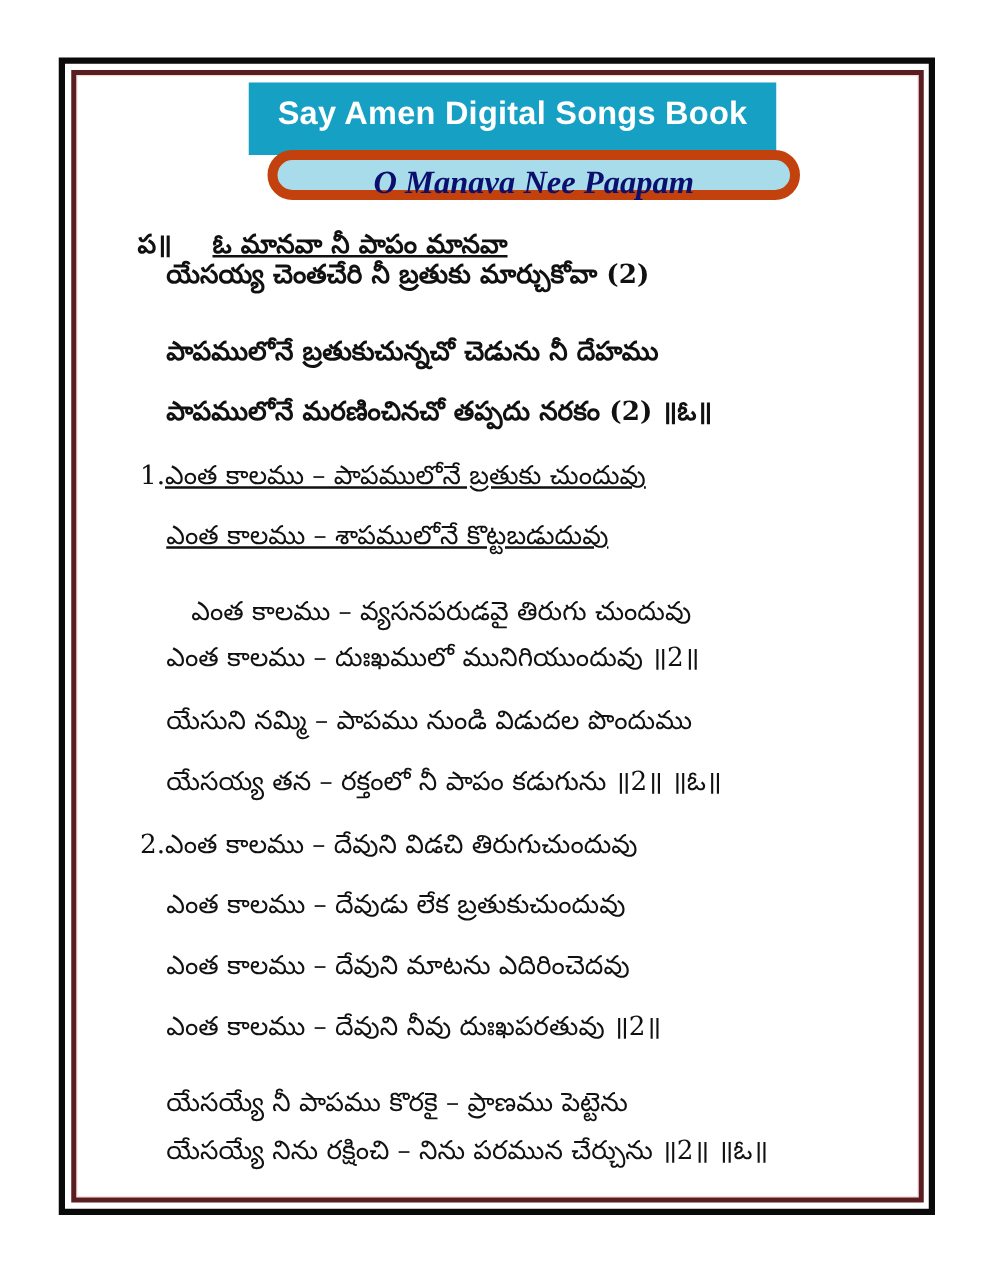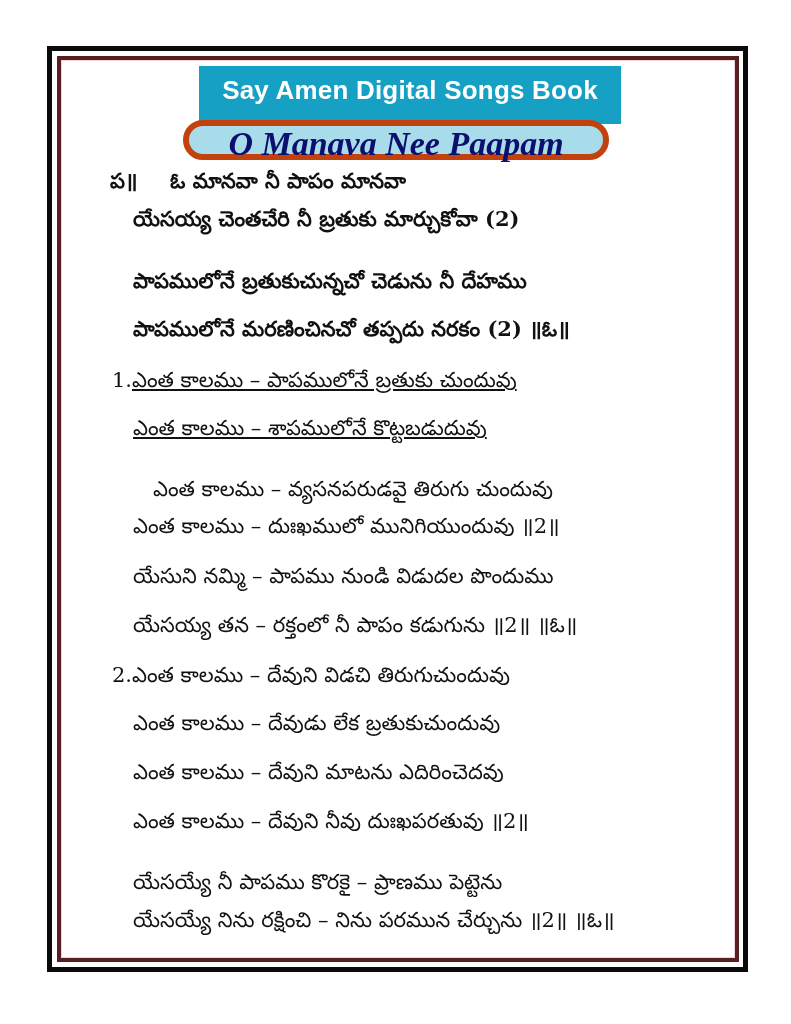--- a/index.html
+++ b/index.html
@@ -1,39 +1,39 @@
 <!DOCTYPE html>
 <html><head>
 <meta charset="utf-8">
 <style>
   html, body { margin:0; padding:0; background:#ffffff; }
   body { width:791px; height:1024px; position:relative; overflow:hidden; font-family:"DejaVu Serif", serif; }
   .outer-frame { position:absolute; left:47px; top:46px; width:701px; height:926px; box-sizing:border-box; border:5px solid #0a0a0a; }
   .inner-frame { position:absolute; left:57px; top:56px; width:682px; height:906px; box-sizing:border-box; border:4px solid #5a1e22; box-shadow: inset 0 0 0 1px #f3d6d8; }
   .banner { position:absolute; left:199px; top:66px; width:422px; height:58px; background:#16a0c4; color:#ffffff; font-family:"Liberation Sans", sans-serif; font-size:26px; font-weight:bold; line-height:49px; text-align:center; letter-spacing:0.2px; }
-  .title-pill { position:absolute; left:183px; top:120px; width:426px; height:40px; box-sizing:border-box; background:#a9dcea; border:6px solid #c2410c; border-radius:20px; text-align:center; line-height:36px; font-family:"Liberation Serif", serif; font-style:italic; font-weight:bold; font-size:34px; color:#0b0f6e; }
+  .title-pill { position:absolute; left:214px; top:120px; width:426px; height:40px; box-sizing:border-box; background:#a9dcea; border:8px solid #c2410c; border-radius:20px; text-align:center; line-height:36px; font-family:"Liberation Serif", serif; font-style:italic; font-weight:bold; font-size:26px; color:#0b0f6e; }
   .lyrics { position:absolute; left:0; top:0; width:100%; }
   .line { position:absolute; white-space:nowrap; color:#111; font-size:21px; line-height:30px; }
   .chorus { font-weight:bold; }
   .verse { font-weight:normal; }
   .label-pa { display:inline-block; width:60px; }
   .num { display:inline-block; width:20px; }
 </style>
 </head>
 <body>
 
 <div class="outer-frame"></div>
 <div class="inner-frame"></div>
 
 <div class="banner">Say Amen Digital Songs Book</div>
 <div class="title-pill">O Manava Nee Paapam</div>
 
 <div class="lyrics">
 
-  <div class="line chorus" style="left:110px; top:166px;">
+  <div class="line chorus" style="left:110px; top:180px;text-decoration:underline;">
     <span class="label-pa">ప॥</span><span>ఓ మానవా నీ పాపం మానవా</span>
   </div>
   <div class="line chorus" style="left:133px; top:204px;">యేసయ్య చెంతచేరి నీ బ్రతుకు మార్చుకోవా (2)</div>
   <div class="line chorus" style="left:133px; top:266px;">పాపములోనే బ్రతుకుచున్నచో చెడును నీ దేహము</div>
   <div class="line chorus" style="left:133px; top:314px;">పాపములోనే మరణించినచో తప్పదు నరకం (2)   ॥ఓ॥</div>
 
   <div class="line verse" style="left:112px; top:365px;text-decoration:underline;">
     <span class="num">1.</span><span>ఎంత కాలము  – పాపములోనే బ్రతుకు చుందువు</span>
   </div>
   <div class="line verse" style="left:133px; top:413px;text-decoration:underline;">ఎంత కాలము  – శాపములోనే కొట్టబడుదువు</div>

